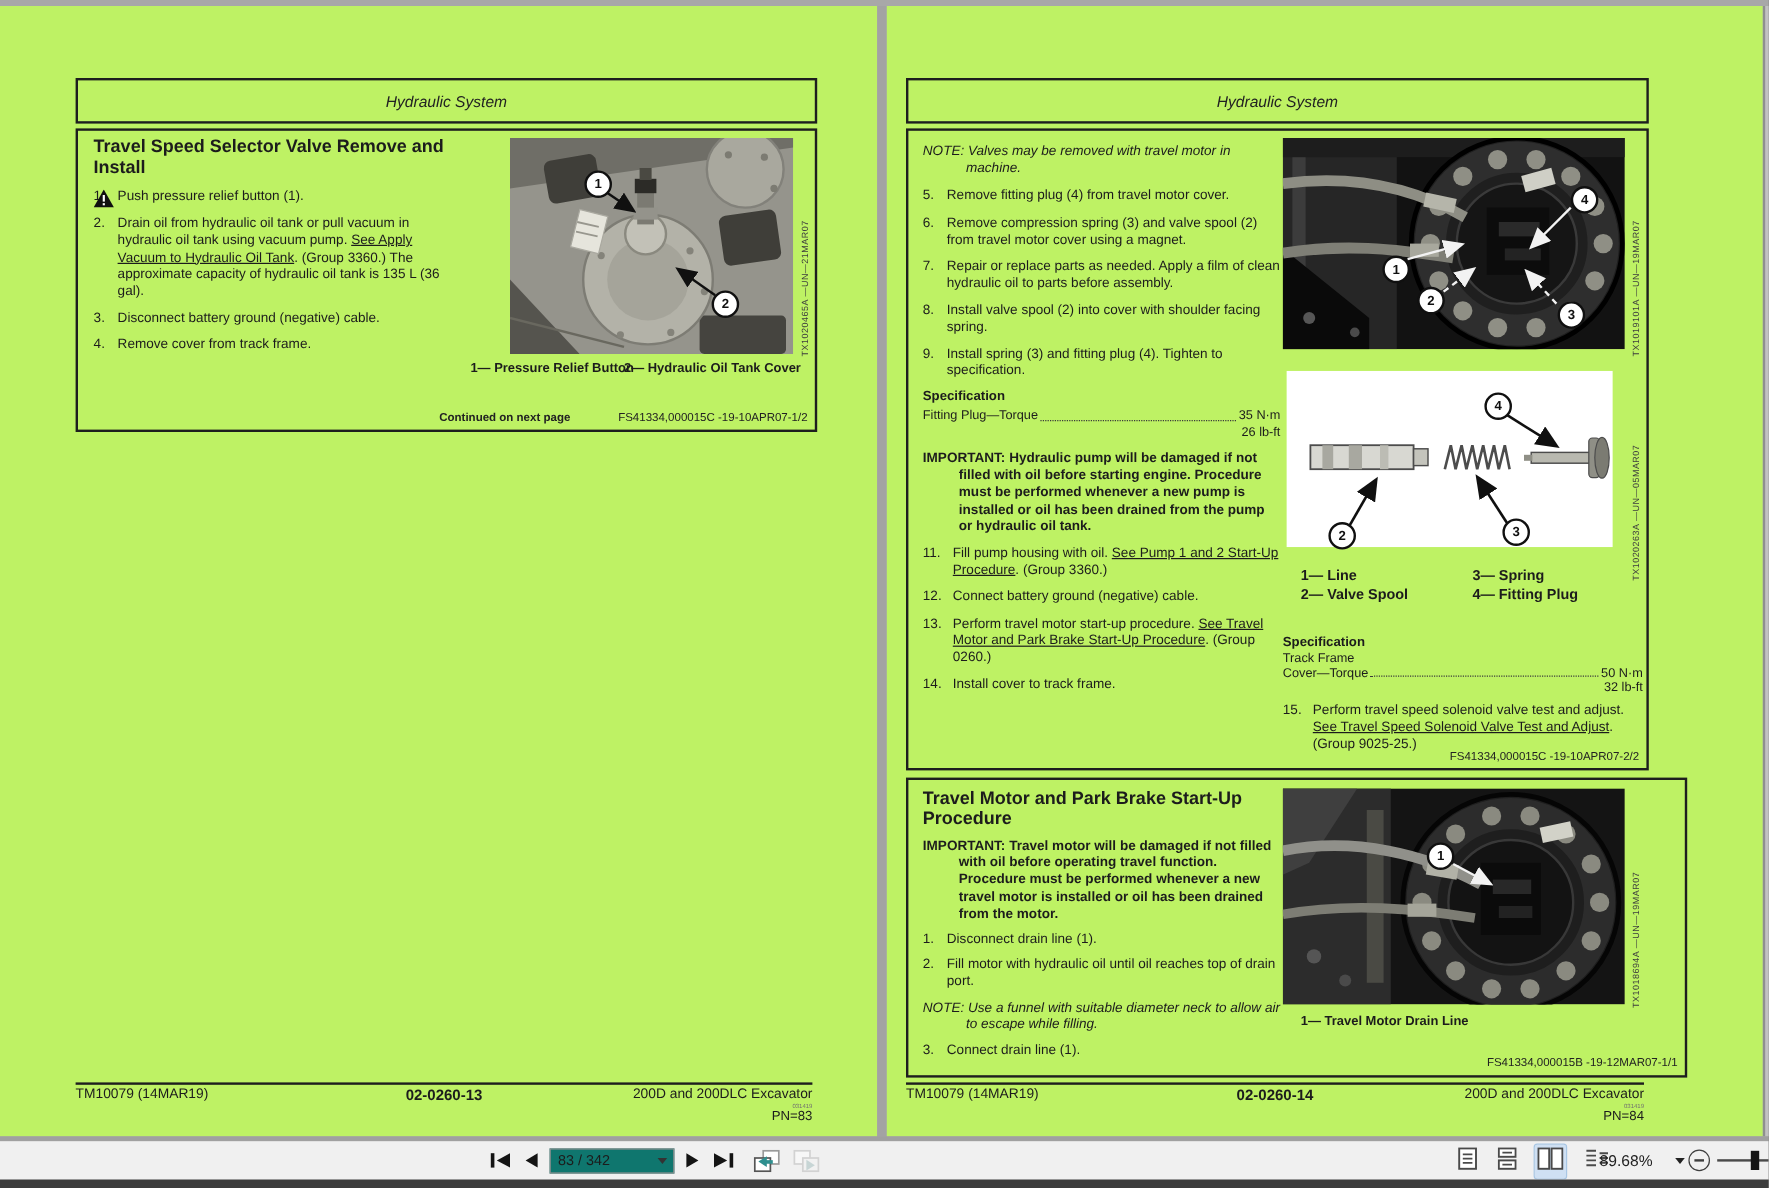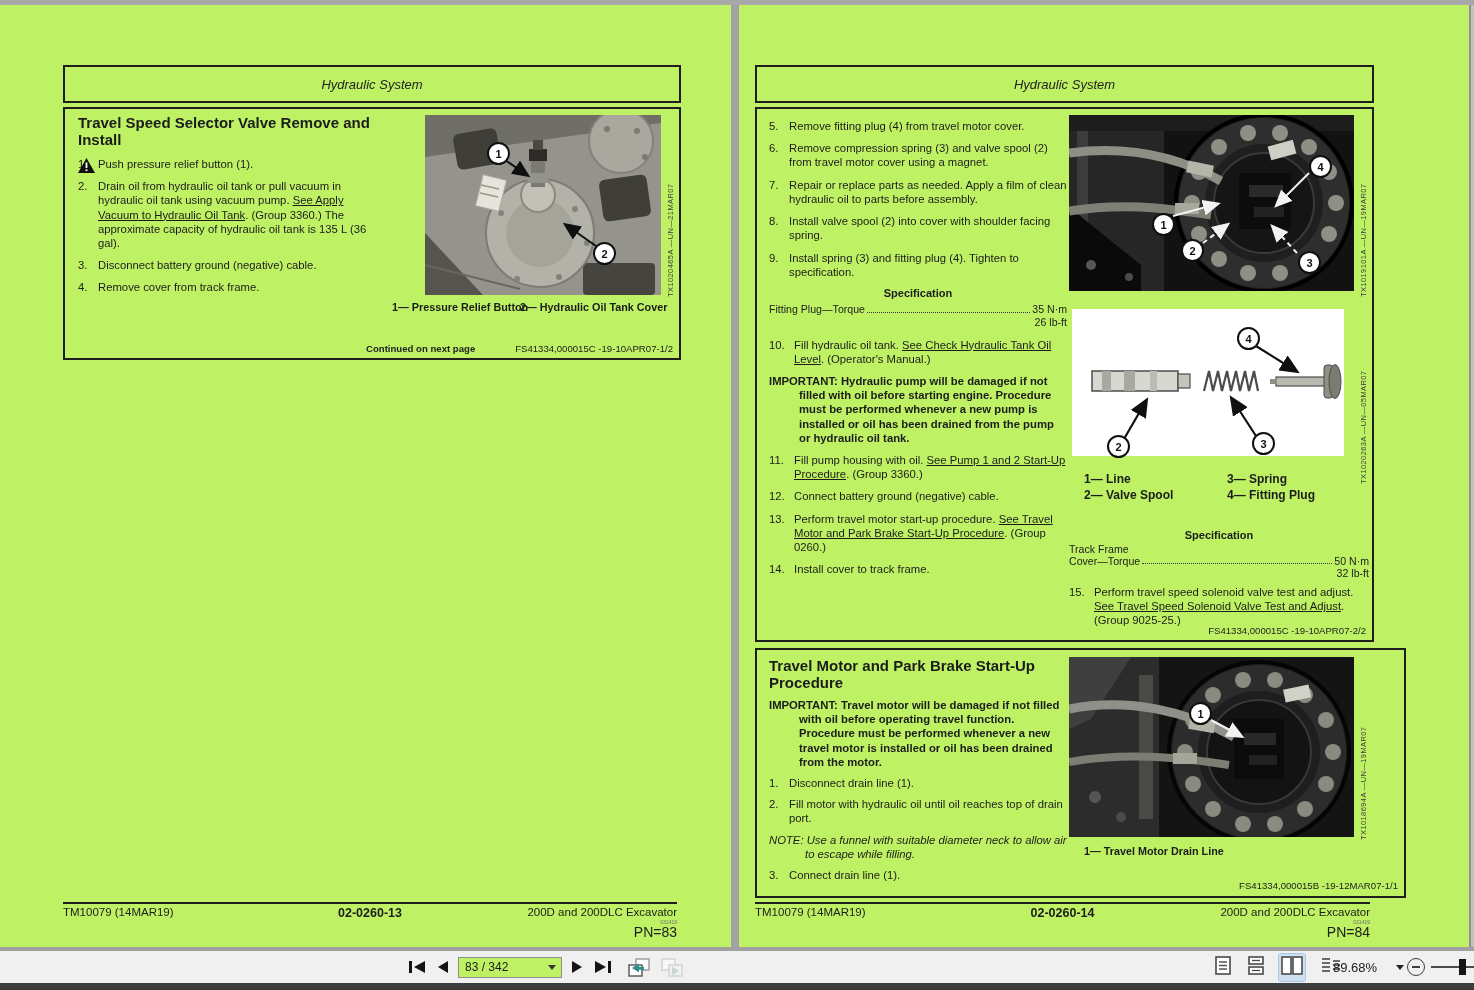--- a/index.html
+++ b/index.html
@@ -21,21 +21,21 @@
   .step{display:flex;margin:0 0 8px 0;}
   .step .num{flex:none;width:20px;}
   .step .numw{flex:none;width:25px;}
   .step .txt{flex:1;}
   .u{text-decoration:underline;}
   .note{font-style:italic;padding-left:36px;text-indent:-36px;margin:0 0 9px 0;}
   .important{font-weight:bold;padding-left:30px;text-indent:-30px;margin:0 0 8px 0;}
   .caution{position:relative;font-weight:bold;padding-left:21px;margin:0 0 8px 0;}
   .caution svg{position:absolute;left:0;top:1px;}
   .spec{font-size:10.6px;margin:2px 0 8px 0;}
-  .spec .hd{text-align:center;font-weight:bold;font-size:11px;margin-bottom:2px;}
+  .spec .hd{font-weight:bold;font-size:11px;margin-bottom:2px;}
   .spec .row{display:flex;align-items:flex-end;}
   .spec .leader{flex:1;border-bottom:1.5px dotted #3a3a3a;margin:0 2px 3px 2px;}
   .spec .v2{text-align:right;}
 
   .figure{position:absolute;}
   .figure svg{display:block;}
   .co{position:absolute;width:19px;height:19px;border:2px solid #101010;border-radius:50%;
       background:#fff;display:flex;align-items:center;justify-content:center;
       font-weight:bold;font-size:11px;color:#101010;}
   .vid{position:absolute;writing-mode:vertical-rl;transform:rotate(180deg);
@@ -44,28 +44,28 @@
   .docline{position:absolute;font-size:9.6px;color:#222;}
   .legend{position:absolute;display:flex;font-weight:bold;font-size:12px;line-height:1.3;}
   .legend .c1{width:143px;}
 
   .footer-rule{position:absolute;border-top:2px solid #1e1e1e;}
   .footer-row{position:absolute;display:flex;font-size:11.5px;}
   .footer-row .fl{flex:1;text-align:left;}
   .footer-row .fc{flex:1;text-align:center;font-weight:bold;font-size:12.5px;}
   .footer-row .fr{flex:1;text-align:right;}
   .f-small{position:absolute;font-size:5px;color:#6f6f6f;text-align:right;}
-  .f-pn{position:absolute;font-size:14px;text-align:right;}
+  .f-pn{position:absolute;font-size:11px;text-align:right;}
 
   .tb-sep{position:absolute;top:947px;left:0;width:1474px;height:4px;background:#a0a0a0;}
   .toolbar{position:absolute;top:951px;left:0;width:1474px;height:32px;background:#f0f0f0;}
   .bottom-strip{position:absolute;top:983px;left:0;width:1474px;height:7px;background:#3c3c3c;}
   .navgrp{position:absolute;left:408px;top:4px;height:24px;display:flex;align-items:center;gap:9px;}
   .tb-btn{display:flex;align-items:center;justify-content:center;cursor:pointer;}
-  .pagebox{width:104px;height:21px;background:#bef264;border:1px solid #8f8f8f;display:flex;align-items:center;
+  .pagebox{width:104px;height:21px;background:#0f766e;border:1px solid #8f8f8f;display:flex;align-items:center;
            font-size:12px;padding-left:6px;box-sizing:border-box;}
   .pagebox .caret{margin-left:auto;margin-right:5px;width:0;height:0;border-left:4px solid transparent;
                   border-right:4px solid transparent;border-top:5px solid #333;}
   .laygrp{position:absolute;left:1213px;top:5px;height:23px;display:flex;align-items:center;gap:13px;}
   .layico{padding:2px;border-radius:2px;}
   .layico.active{background:#cfe0f3;outline:1px solid #a8c6e4;}
   .zoomtxt{position:absolute;left:1333px;top:9px;font-size:13px;color:#222;}
   .zoomcaret{position:absolute;left:1396px;top:14px;width:0;height:0;border-left:4px solid transparent;
              border-right:4px solid transparent;border-top:5px solid #222;}
   .zoomout{position:absolute;left:1407px;top:7px;width:16px;height:16px;border:1.6px solid #3f3f3f;
@@ -171,20 +171,21 @@
 
   <div class="page-divider"></div>
 
   <div class="page page-right">
     <div class="hdr-box" style="left:16px;top:60px;width:615px;">
       <span>Hydraulic System</span>
     </div>
 
     <div class="content-box" style="left:16px;top:102px;width:615px;height:531px;">
       <div class="col" style="left:12px;top:10px;width:298px;">
+        <div class="note"><span>NOTE:</span> <span>Valves may be removed with travel motor in machine.</span></div>
         <div class="step">
             <span class="num">5.</span>
             <span class="txt">Remove fitting plug (4) from travel motor cover.</span>
           </div>
         <div class="step">
             <span class="num">6.</span>
             <span class="txt">Remove compression spring (3) and valve spool (2) from travel motor cover using a magnet.</span>
           </div>
         <div class="step">
             <span class="num">7.</span>
@@ -199,24 +200,20 @@
             <span class="txt">Install spring (3) and fitting plug (4). Tighten to specification.</span>
           </div>
         <div class="spec">
           <div class="hd">Specification</div>
           <div class="row">
               <span>Fitting Plug—Torque</span>
               <span class="leader"></span>
               <span>35 N·m</span>
             </div>
           <div class="v2">26 lb-ft</div>
-        </div>
-        <div class="step">
-          <span class="numw">10.</span>
-          <span class="txt"><span>Fill hydraulic oil tank. </span><span class="u">See Check Hydraulic Tank Oil Level</span><span>. (Operator's Manual.)</span></span>
         </div>
         <div class="important">IMPORTANT: Hydraulic pump will be damaged if not filled with oil before starting engine. Procedure must be performed whenever a new pump is installed or oil has been drained from the pump or hydraulic oil tank.</div>
         <div class="step">
           <span class="numw">11.</span>
           <span class="txt"><span>Fill pump housing with oil. </span><span class="u">See Pump 1 and 2 Start-Up Procedure</span><span>. (Group 3360.)</span></span>
         </div>
         <div class="step">
             <span class="numw">12.</span>
             <span class="txt">Connect battery ground (negative) cable.</span>
           </div>

